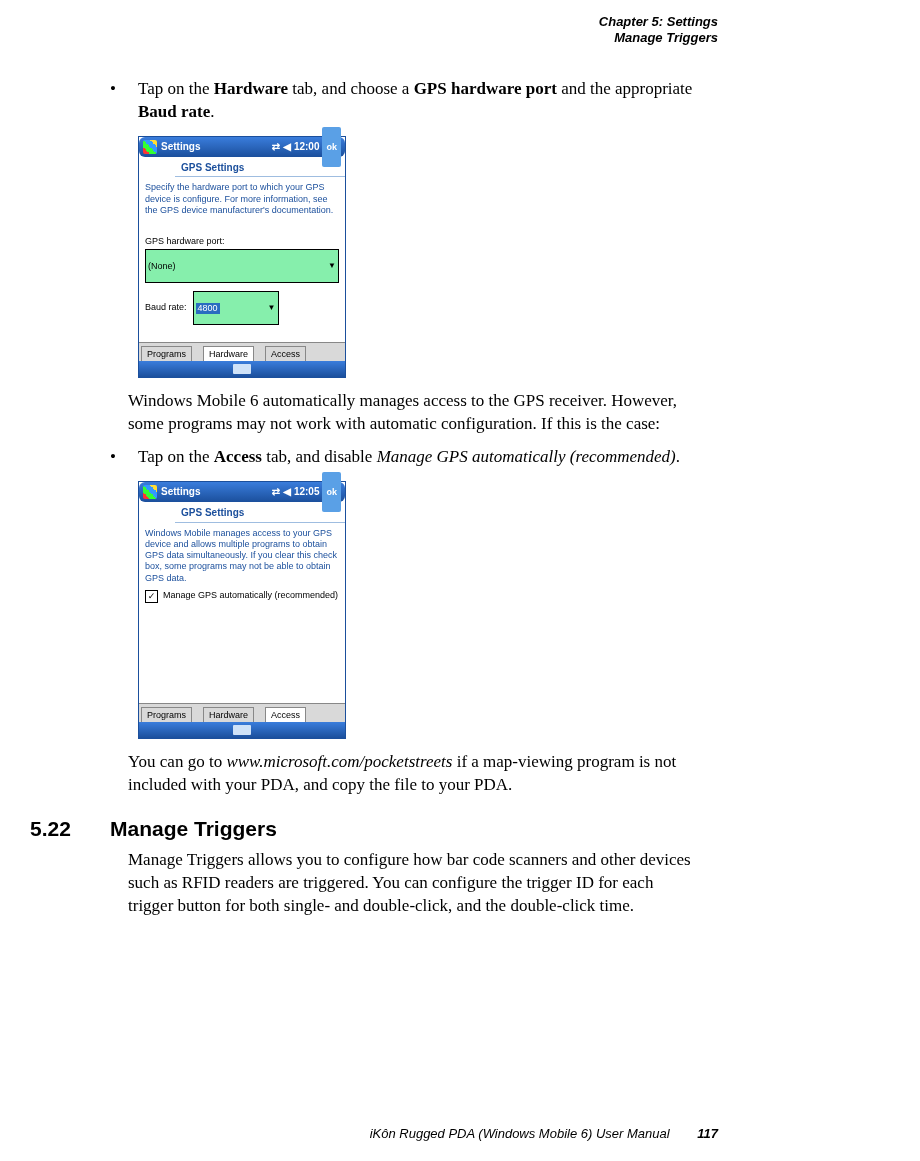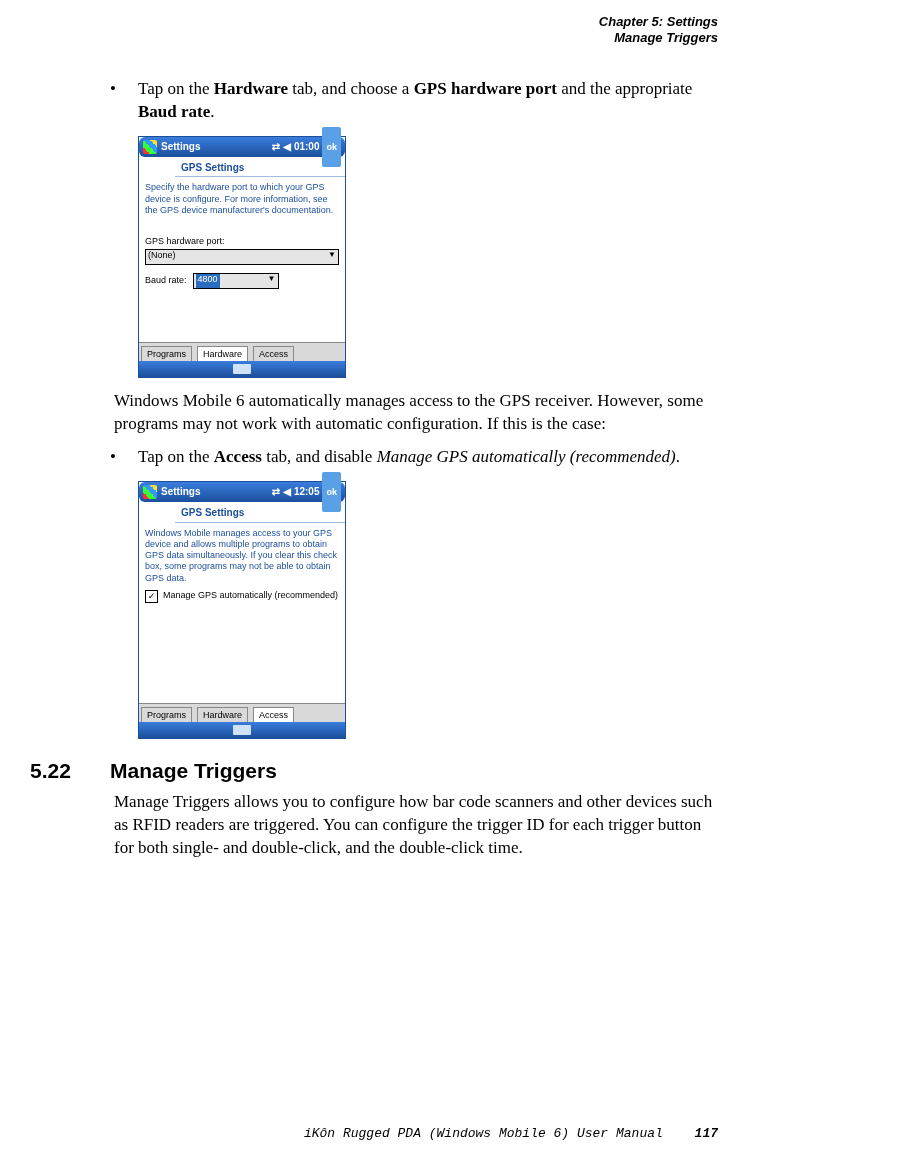--- a/index.html
+++ b/index.html
@@ -93,46 +93,47 @@
     padding: 5px 6px;
     color: #1b4f9c;
     font-size: 9px;
     line-height: 1.25;
     min-height: 155px;
   }
   .ss-body .blk { color: #000; }
   .field-label { color:#000; margin-top:20px; font-size:9px; }
   .dropdown {
     border: 1px solid #000;
-    background: #e5e5e5;
+    background: #86efac;
     color: #000;
     height: 14px;
     display:flex;
+    align-items:center;
     justify-content:space-between;
-    padding: 0 2px;
+    padding: 9px 2px;
     margin-top:2px;
     font-size:9px;
   }
   .dropdown .arrow { font-size:8px; }
   .dd-row { display:flex; align-items:center; gap:6px; margin-top:6px; }
   .dd-row .dropdown.small { width: 80px; gap: 11px; }
   .dd-row .dropdown.small .sel {
     background: #2a6dc0; color:#fff; padding:0 2px;
   }
   .checkbox-row { display:flex; align-items:flex-start; gap:5px; margin-top:6px; color:#000; }
   .checkbox { width:11px; height:11px; border:1px solid #000; display:flex; align-items:center; justify-content:center; font-size:9px; line-height:1; }
   .ss-bottom-tabs {
     background: #d9d9d9;
     border-top: 1px solid #888;
     display:flex;
     height: 18px;
     align-items:flex-end;
     padding: 0 2px;
     font-size: 9px;
-    gap:5px;
+    gap:11px;
   }
   .ss-tab {
     background:#d9d9d9;
     border:1px solid #888;
     border-bottom:none;
     padding: 1px 5px;
     color:#000;
   }
   .ss-tab.active {
     background:#fff;
@@ -141,39 +142,39 @@
     height:16px;
     background: linear-gradient(#3a7ddc, #1b4f9c);
     display:flex;
     justify-content:center;
     align-items:center;
   }
   .sip-key {
     width:18px; height:10px; background:#cfe2f8; border-radius:1px;
   }
   .para {
-    margin: 10px 4px;
+    margin: 10px 18px;
   }
   .section-heading {
     font-family: "Trebuchet MS", Verdana, sans-serif;
     font-weight: bold;
     font-size: 21px;
     margin-top: 18px;
     margin-bottom: 6px;
   }
   .section-num {
     display:inline-block;
     margin-left:-80px;
     width:80px;
   }
   .footer {
     position:absolute;
     bottom: 20px;
     right: 30px;
-    font-family: Liberation Mono, monospace;
+    font-family: Liberation Sans, sans-serif;
     font-style: italic;
     font-size: 13px;
     text-align: center;
   }
   .footer .pnum {
     font-weight: bold;
     font-style: italic;
     margin-left: 24px;
   }
 </style>
@@ -196,21 +197,21 @@
       </div>
     </div>
 
     <div class="screenshot">
       <div class="ss-titlebar">
         <span class="win-flag"></span>
         <span class="ss-title-text">Settings</span>
         <span class="ss-icons">
           <span>⇄</span>
           <span>◀</span>
-          <span>01:00</span>
+          <span>12:00</span>
           <span class="ss-ok">ok</span>
         </span>
       </div>
       <div class="ss-tabtitle">GPS Settings</div>
       <div class="ss-body">
         <div>Specify the hardware port to which your GPS device is configure. For more information, see the GPS device manufacturer's documentation.</div>
         <div class="field-label">GPS hardware port:</div>
         <div class="dropdown">
           <span>(None)</span>
           <span class="arrow">▼</span>
@@ -264,20 +265,23 @@
       <div class="ss-bottom-tabs">
         <div class="ss-tab">Programs</div>
         <div class="ss-tab">Hardware</div>
         <div class="ss-tab active">Access</div>
       </div>
       <div class="ss-sip">
           <div class="sip-key"></div>
         </div>
     </div>
 
+    <div class="para">
+      <span>You can go to </span><span class="italic">www.microsoft.com/pocketstreets</span><span> if a map-viewing program is not included with your PDA, and copy the file to your PDA.</span>
+    </div>
 
     <div class="section-heading">
       <span class="section-num">5.22</span><span>Manage Triggers</span>
     </div>
     <div class="para" style="margin-top:2px;">Manage Triggers allows you to configure how bar code scanners and other devices such as RFID readers are triggered. You can configure the trigger ID for each trigger button for both single- and double-click, and the double-click time.</div>
 
   </div>
 
   <div class="footer">
     <span>iKôn Rugged PDA (Windows Mobile 6) User Manual</span>

